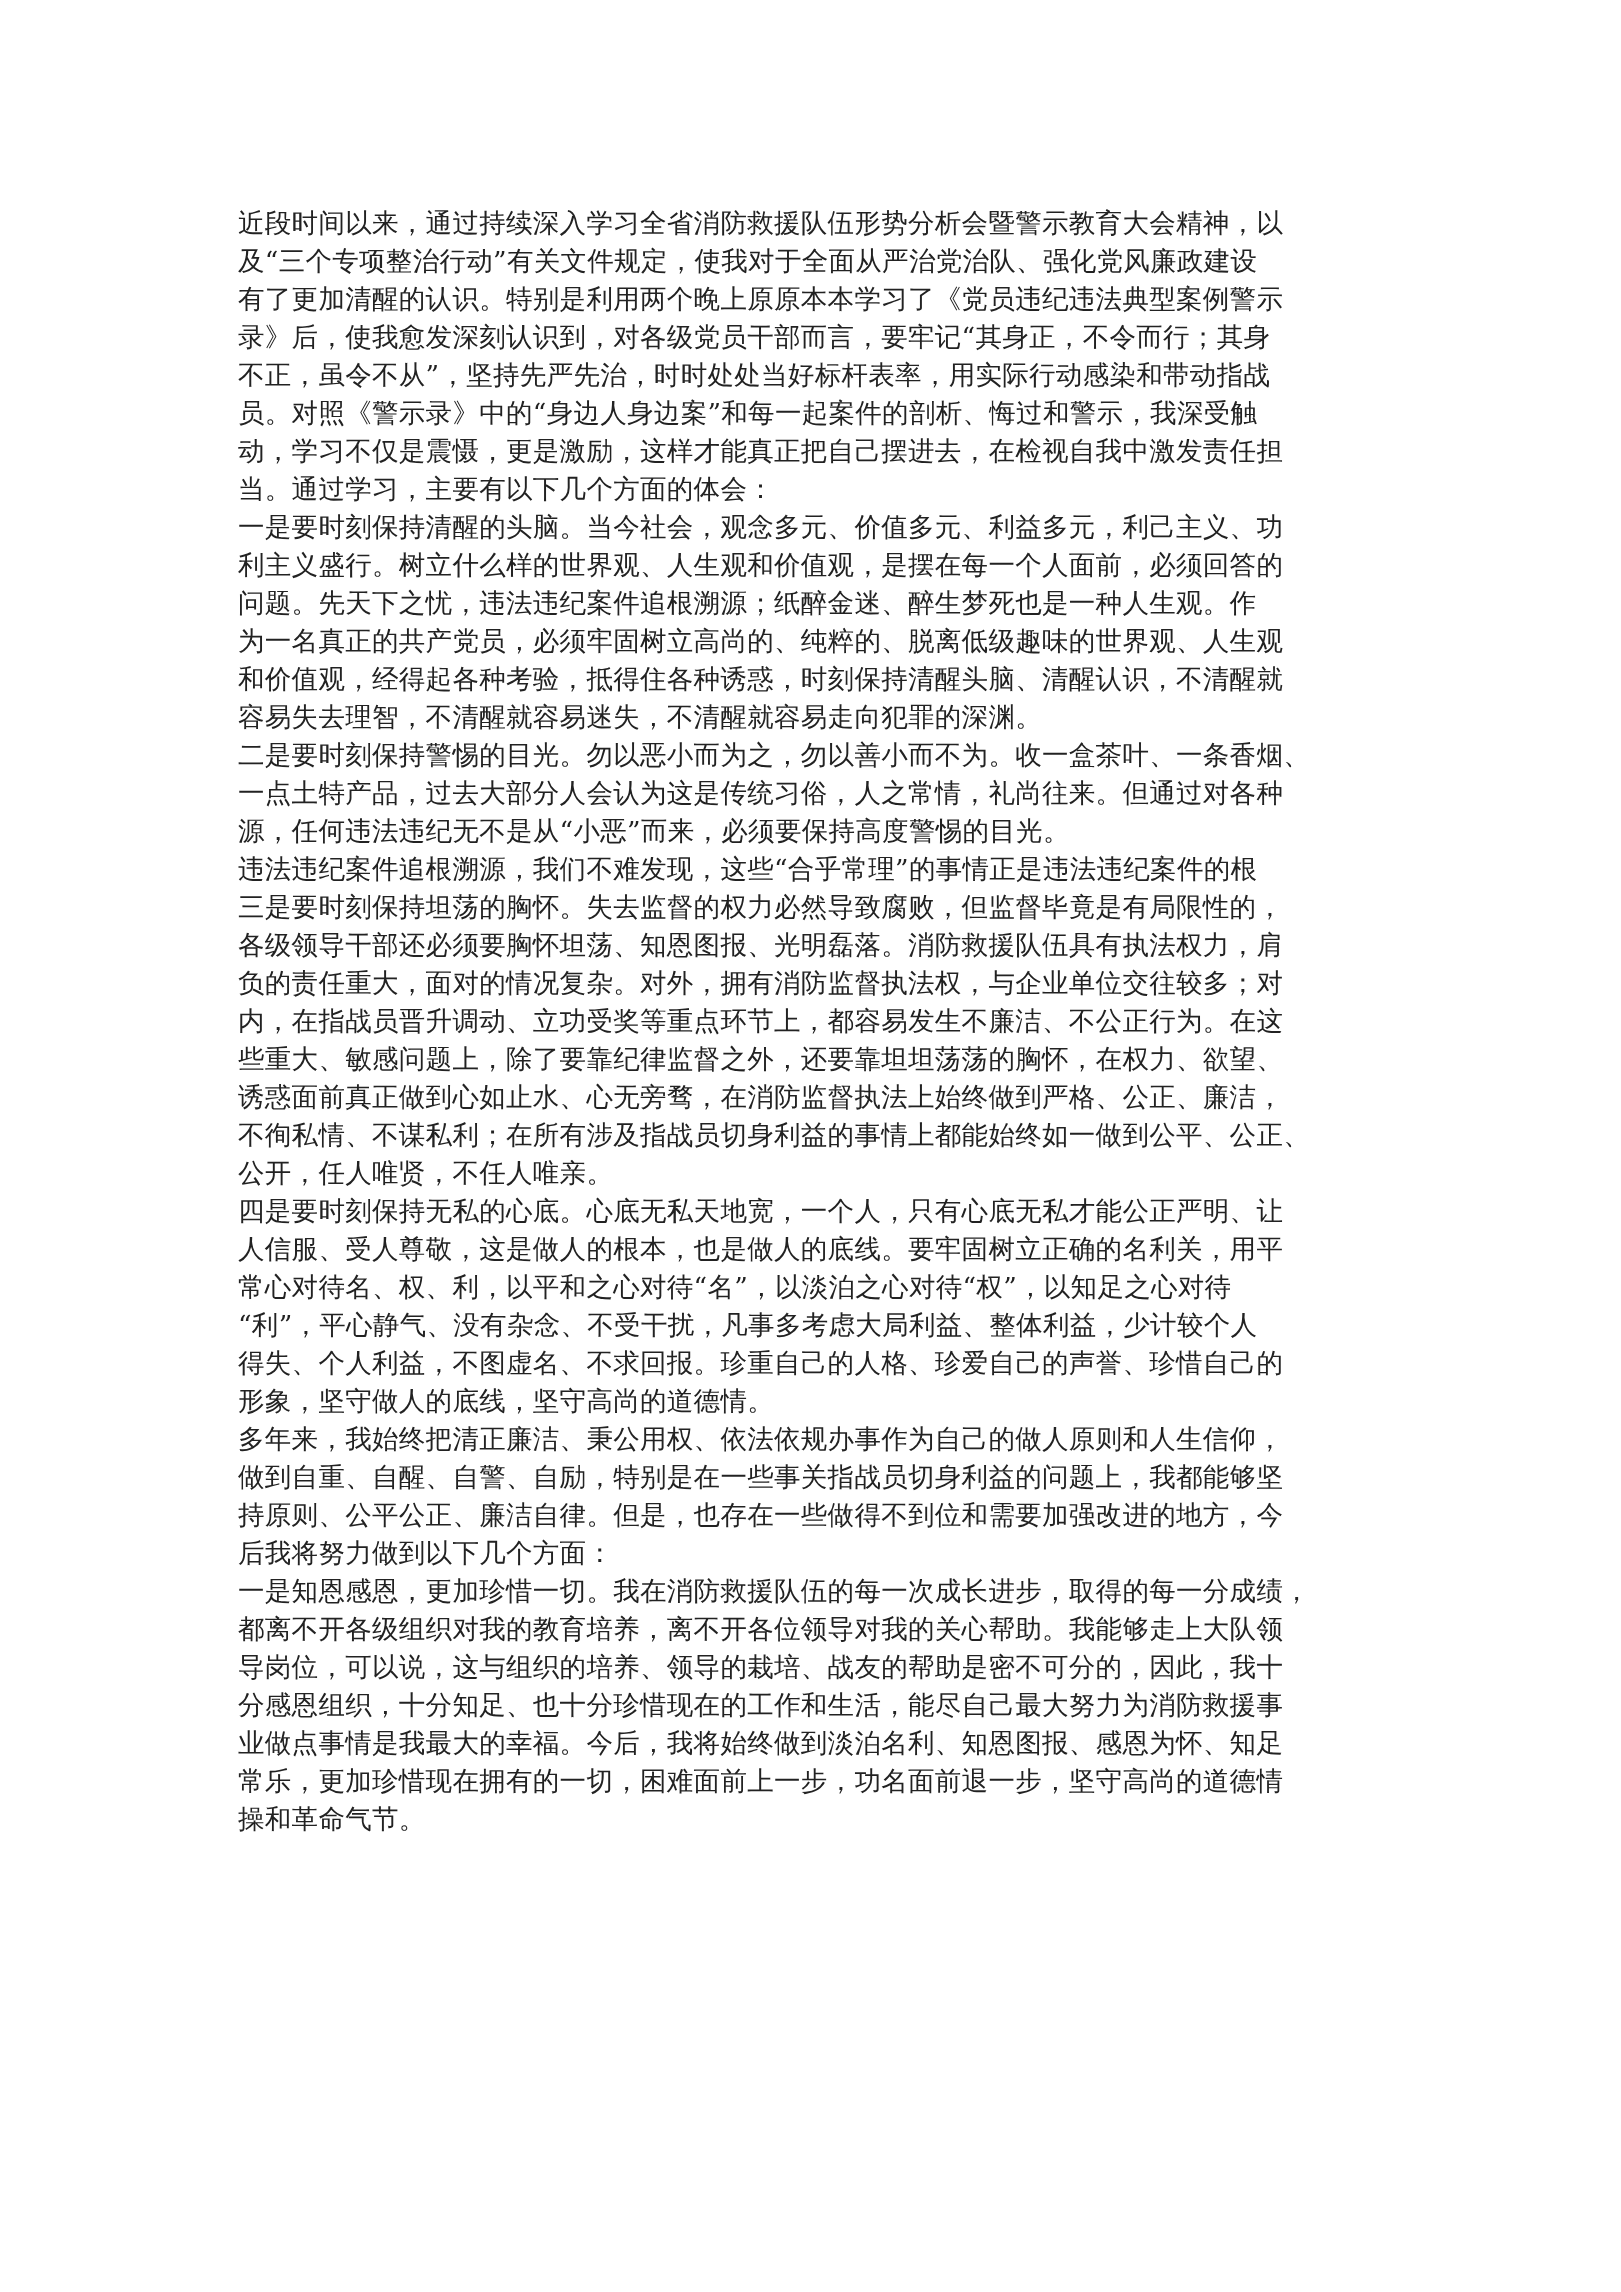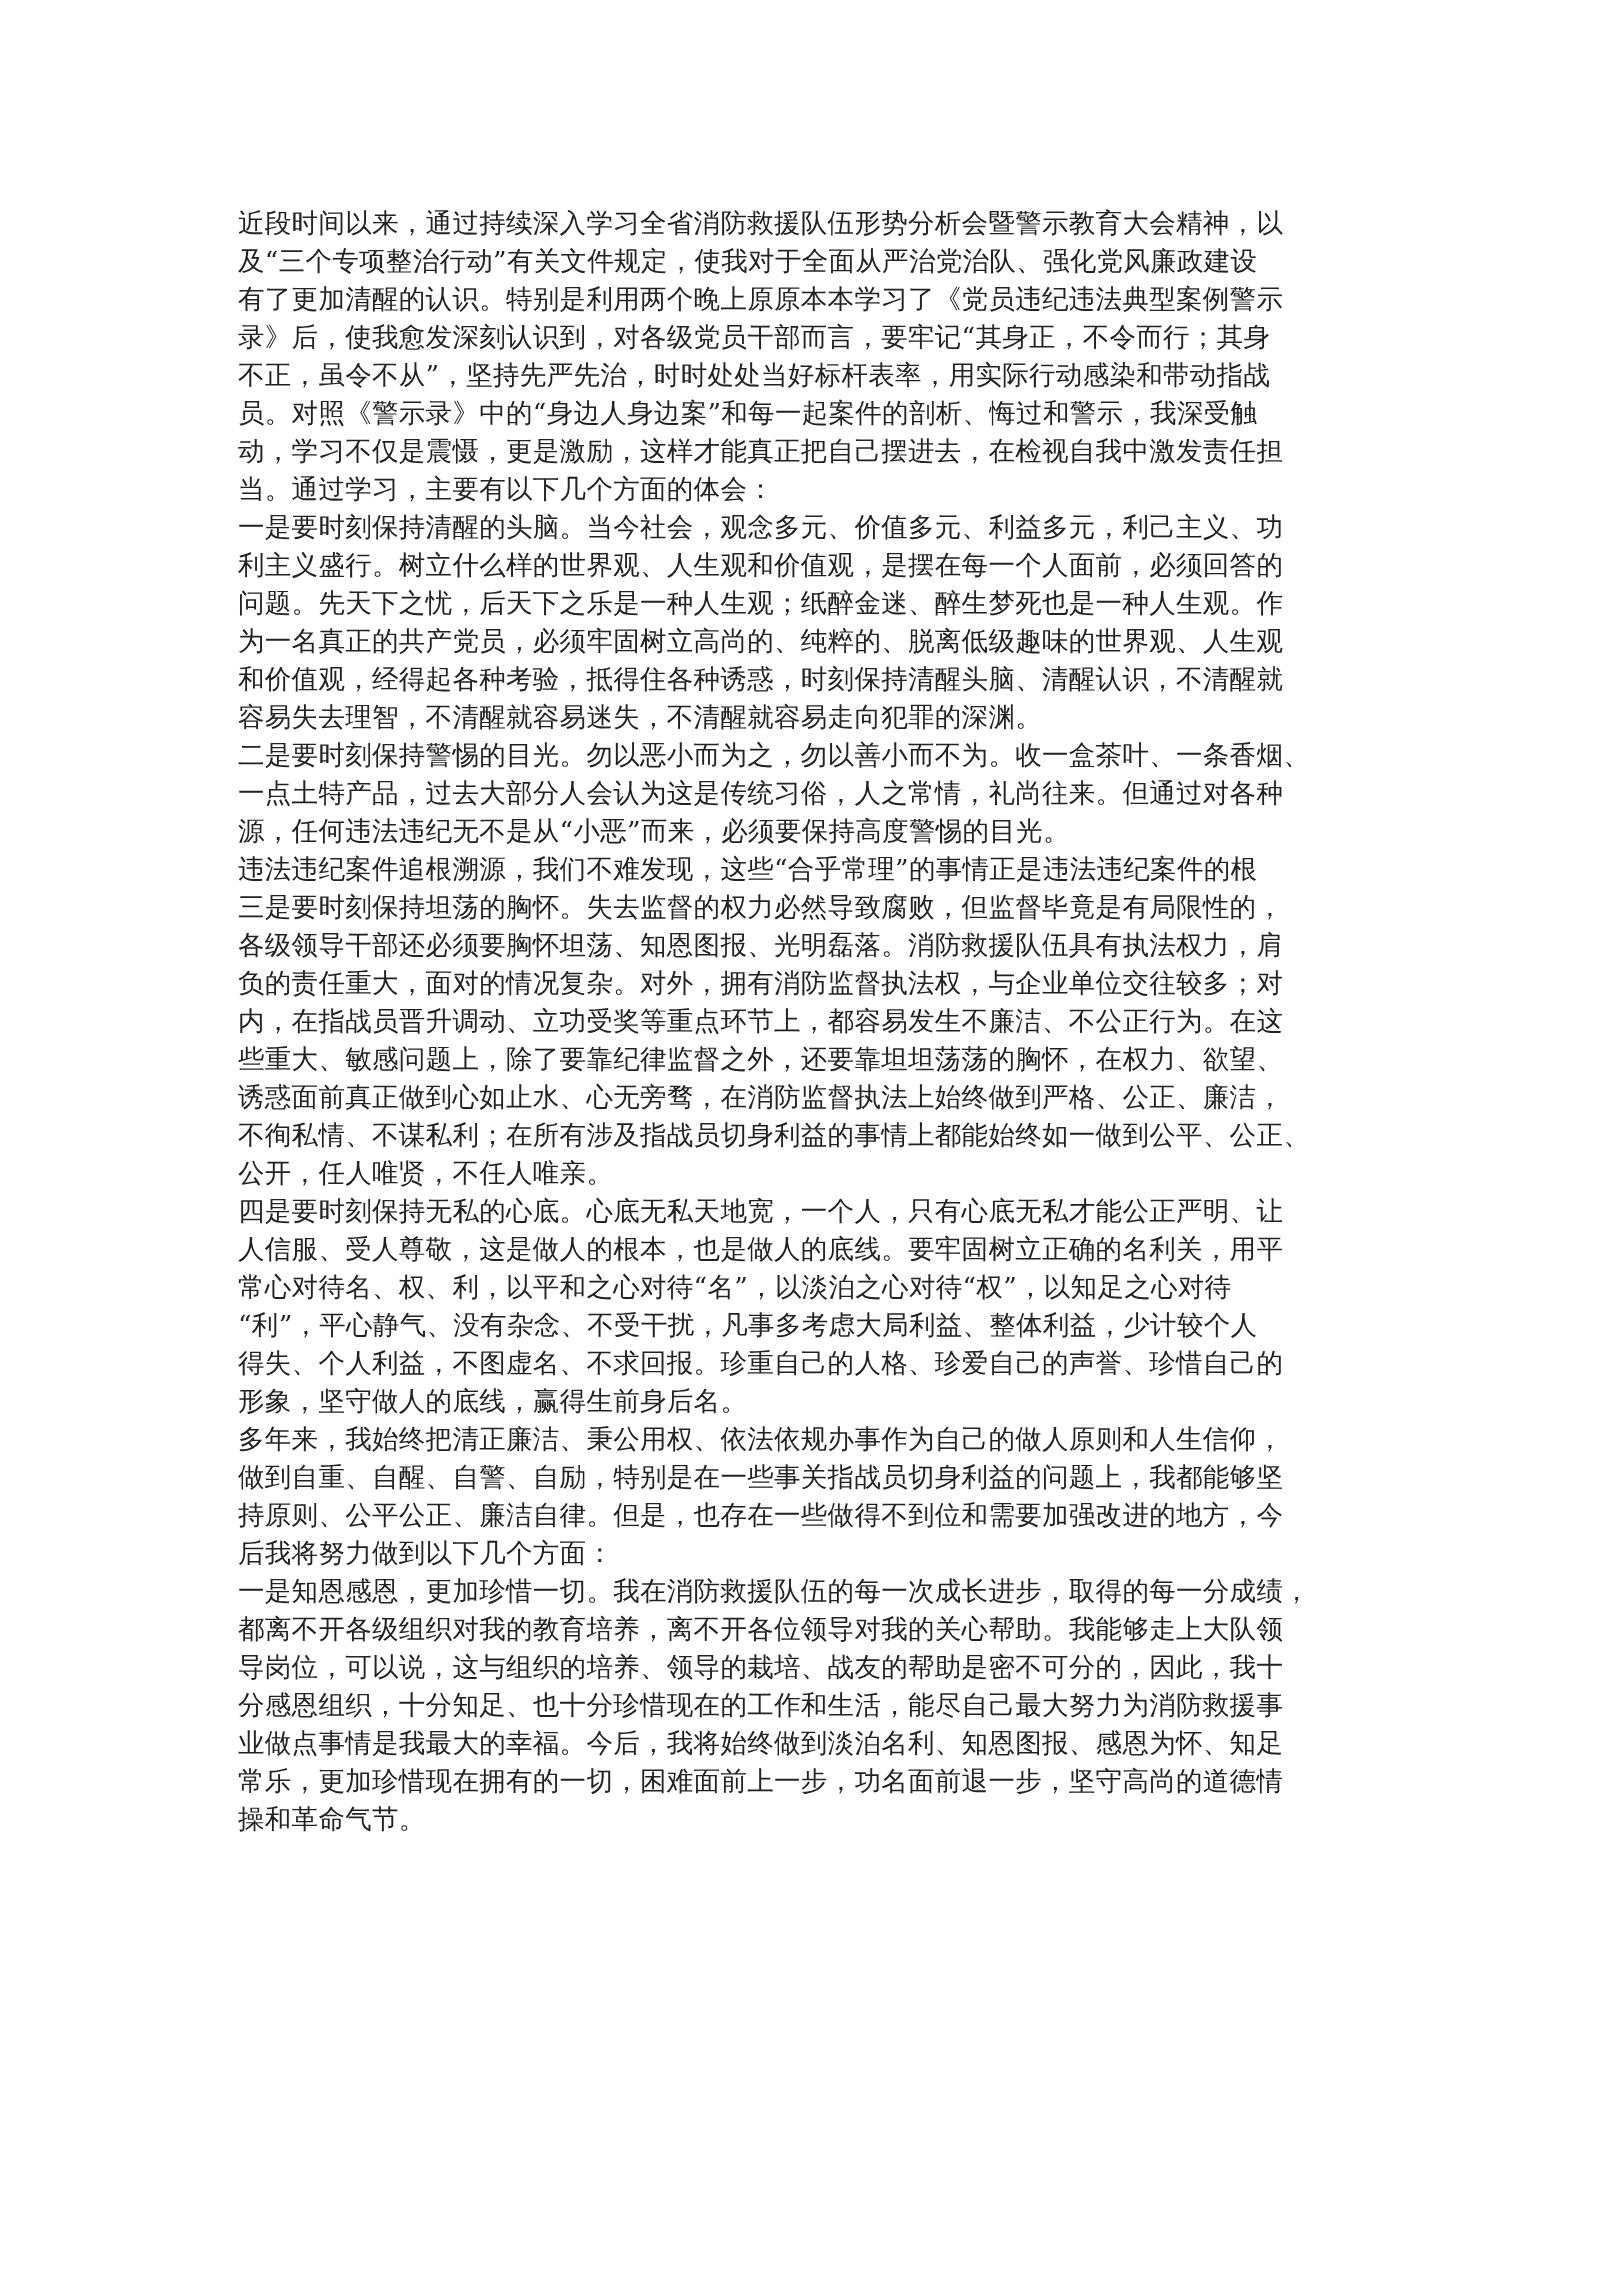--- a/index.html
+++ b/index.html
@@ -27,21 +27,21 @@
     <span class="line">有了更加清醒的认识。特别是利用两个晚上原原本本学习了《党员违纪违法典型案例警示</span>
     <span class="line">录》后，使我愈发深刻认识到，对各级党员干部而言，要牢记“其身正，不令而行；其身</span>
     <span class="line">不正，虽令不从”，坚持先严先治，时时处处当好标杆表率，用实际行动感染和带动指战</span>
     <span class="line">员。对照《警示录》中的“身边人身边案”和每一起案件的剖析、悔过和警示，我深受触</span>
     <span class="line">动，学习不仅是震慑，更是激励，这样才能真正把自己摆进去，在检视自我中激发责任担</span>
     <span class="line">当。通过学习，主要有以下几个方面的体会：</span>
   </div>
   <div>
     <span class="line">一是要时刻保持清醒的头脑。当今社会，观念多元、价值多元、利益多元，利己主义、功</span>
     <span class="line">利主义盛行。树立什么样的世界观、人生观和价值观，是摆在每一个人面前，必须回答的</span>
-    <span class="line">问题。先天下之忧，后天下之乐是一种人生观；纸醉金迷、醉生梦死也是一种人生观。作</span>
+    <span class="line">问题。先天下之忧，违法违纪案件追根溯源；纸醉金迷、醉生梦死也是一种人生观。作</span>
     <span class="line">为一名真正的共产党员，必须牢固树立高尚的、纯粹的、脱离低级趣味的世界观、人生观</span>
     <span class="line">和价值观，经得起各种考验，抵得住各种诱惑，时刻保持清醒头脑、清醒认识，不清醒就</span>
     <span class="line">容易失去理智，不清醒就容易迷失，不清醒就容易走向犯罪的深渊。</span>
   </div>
   <div>
     <span class="line">二是要时刻保持警惕的目光。勿以恶小而为之，勿以善小而不为。收一盒茶叶、一条香烟、</span>
     <span class="line">一点土特产品，过去大部分人会认为这是传统习俗，人之常情，礼尚往来。但通过对各种</span>
     <span class="line">源，任何违法违纪无不是从“小恶”而来，必须要保持高度警惕的目光。</span>
     <span class="line">违法违纪案件追根溯源，我们不难发现，这些“合乎常理”的事情正是违法违纪案件的根</span>
   </div>
@@ -54,21 +54,21 @@
     <span class="line">诱惑面前真正做到心如止水、心无旁骛，在消防监督执法上始终做到严格、公正、廉洁，</span>
     <span class="line">不徇私情、不谋私利；在所有涉及指战员切身利益的事情上都能始终如一做到公平、公正、</span>
     <span class="line">公开，任人唯贤，不任人唯亲。</span>
   </div>
   <div>
     <span class="line">四是要时刻保持无私的心底。心底无私天地宽，一个人，只有心底无私才能公正严明、让</span>
     <span class="line">人信服、受人尊敬，这是做人的根本，也是做人的底线。要牢固树立正确的名利关，用平</span>
     <span class="line">常心对待名、权、利，以平和之心对待“名”，以淡泊之心对待“权”，以知足之心对待</span>
     <span class="line">“利”，平心静气、没有杂念、不受干扰，凡事多考虑大局利益、整体利益，少计较个人</span>
     <span class="line">得失、个人利益，不图虚名、不求回报。珍重自己的人格、珍爱自己的声誉、珍惜自己的</span>
-    <span class="line">形象，坚守做人的底线，赢得生前身后名。</span>
+    <span class="line">形象，坚守做人的底线，坚守高尚的道德情。</span>
   </div>
   <div>
     <span class="line">多年来，我始终把清正廉洁、秉公用权、依法依规办事作为自己的做人原则和人生信仰，</span>
     <span class="line">做到自重、自醒、自警、自励，特别是在一些事关指战员切身利益的问题上，我都能够坚</span>
     <span class="line">持原则、公平公正、廉洁自律。但是，也存在一些做得不到位和需要加强改进的地方，今</span>
     <span class="line">后我将努力做到以下几个方面：</span>
   </div>
   <div>
     <span class="line">一是知恩感恩，更加珍惜一切。我在消防救援队伍的每一次成长进步，取得的每一分成绩，</span>
     <span class="line">都离不开各级组织对我的教育培养，离不开各位领导对我的关心帮助。我能够走上大队领</span>

